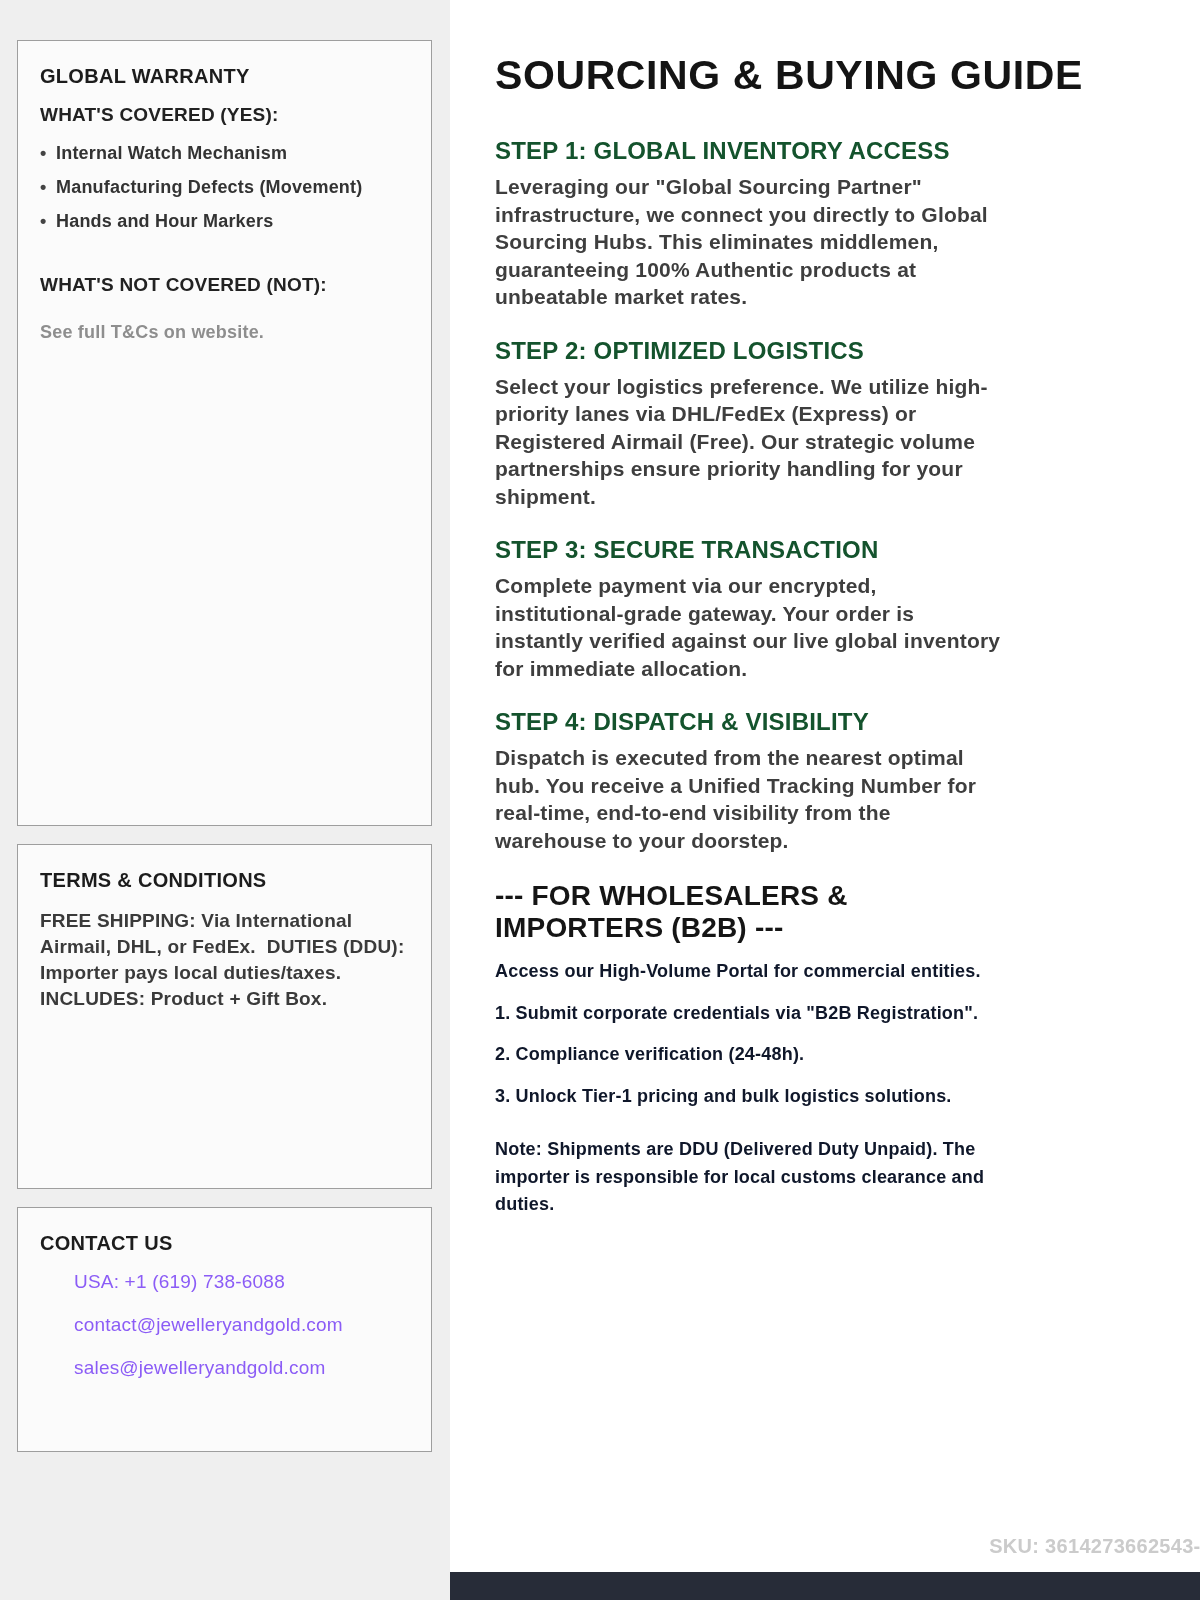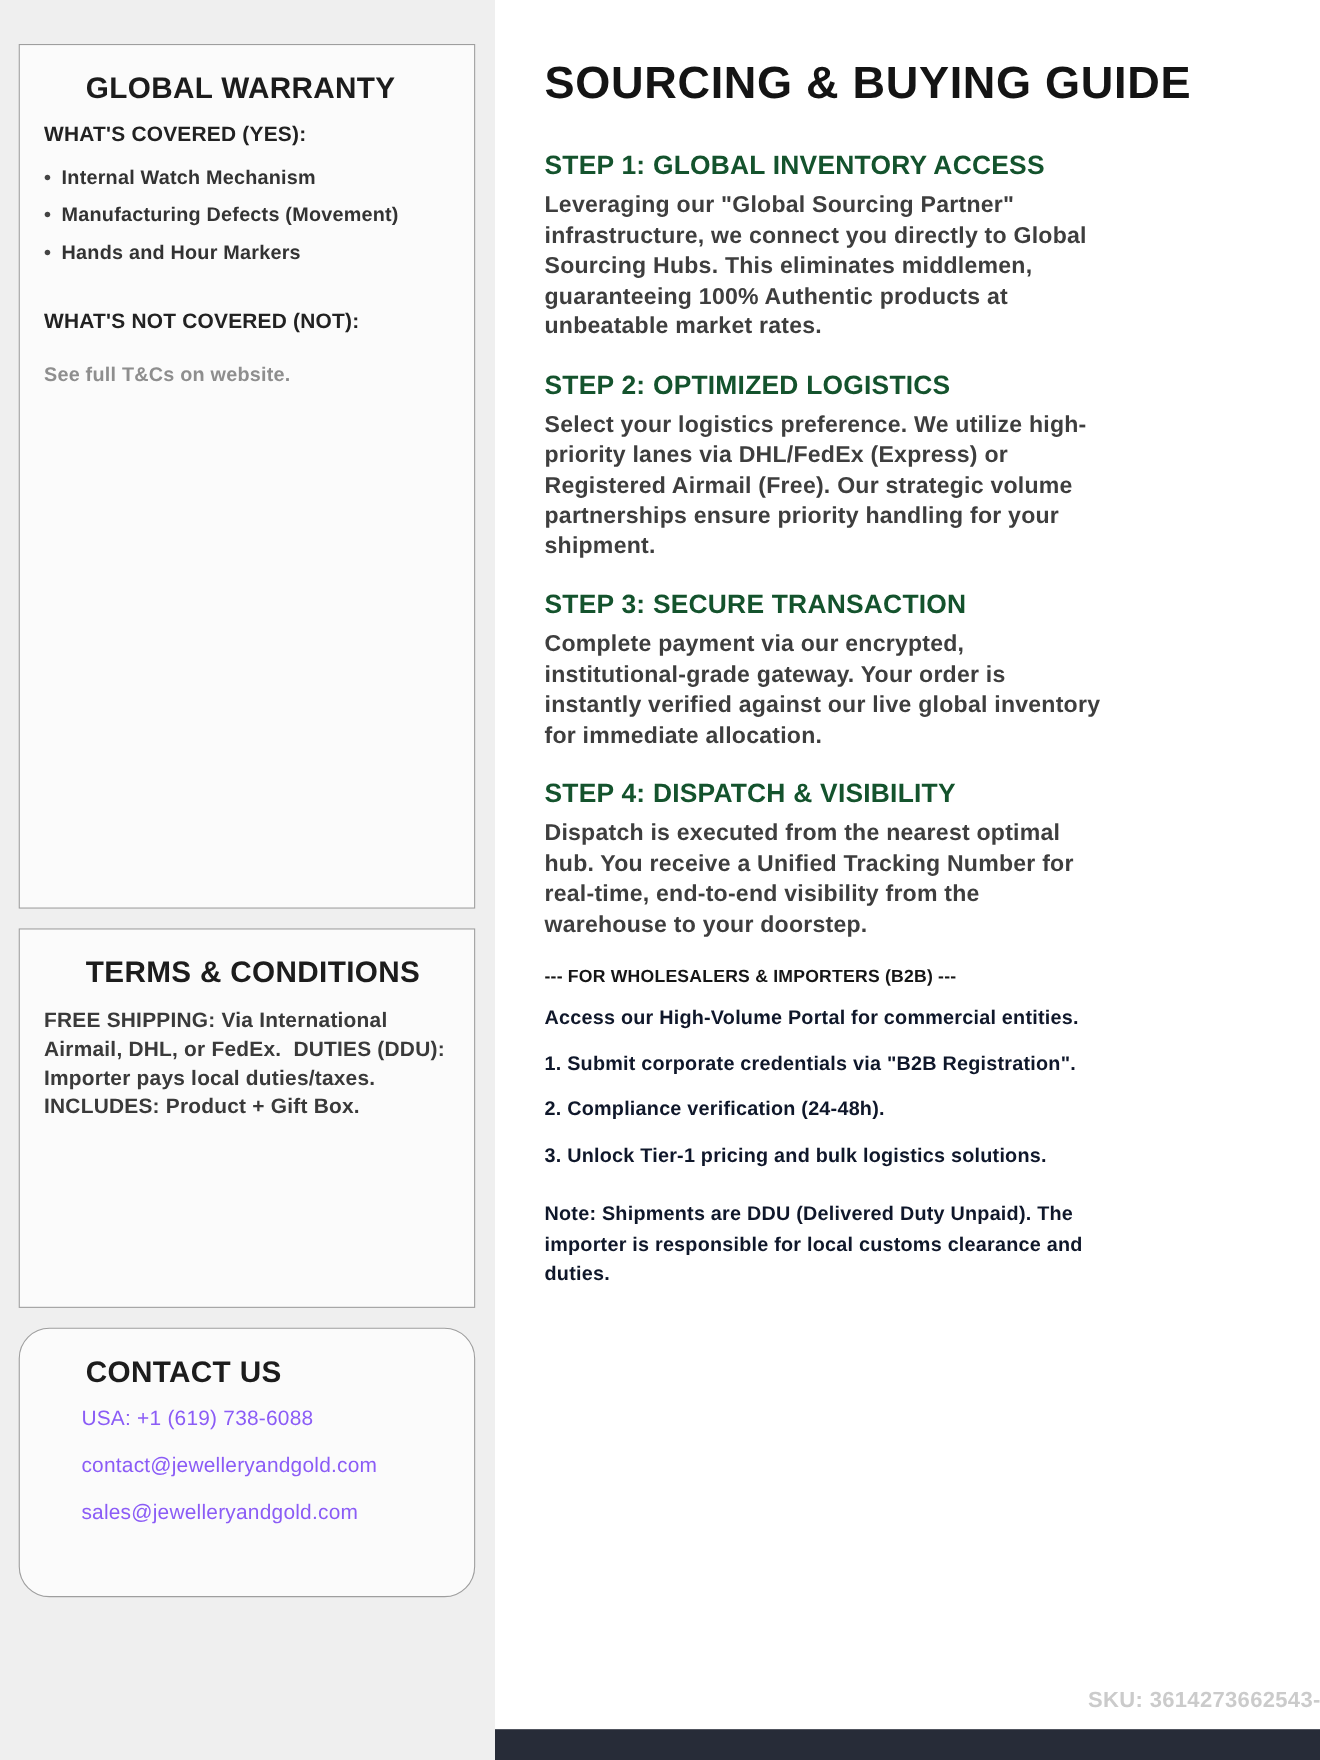--- a/index.html
+++ b/index.html
@@ -5,43 +5,43 @@
   * { margin:0; padding:0; box-sizing:border-box; }
   body { font-family:"Liberation Sans","DejaVu Sans",sans-serif; background:#ffffff; }
   .page { position:relative; width:1200px; height:1600px; background:#ffffff; overflow:hidden; }
 
   
   .sidebar { position:absolute; left:0; top:0; width:450px; height:1600px;
              background:#efefef; padding:40px 18px 0 17px; }
   .box { background:#fbfbfb; border:1px solid #9e9e9e; padding:24px 22px; margin-bottom:18px; }
   .box.warranty { min-height:786px; }
   .box.terms    { min-height:345px; }
-  .box.contact  { min-height:245px;border-radius:28px; }
-  .box-title { font-size:27px; font-weight:800; color:#1c1c1c; letter-spacing:0.3px; margin-bottom:16px;margin-left:38px; }
+  .box.contact  { min-height:245px; }
+  .box-title { font-size:20px; font-weight:800; color:#1c1c1c; letter-spacing:0.3px; margin-bottom:16px; }
   .sub-heading { font-size:19px; font-weight:800; color:#222222; margin-bottom:10px; letter-spacing:0.2px; }
   .sub-heading.second { margin-top:36px; }
   ul.cover-list { list-style:none; }
   ul.cover-list li { position:relative; padding-left:16px; font-size:18px; font-weight:600;
                      color:#333333; line-height:34px; letter-spacing:0.2px; }
   ul.cover-list li::before { content:"•"; position:absolute; left:0; color:#444444; }
   .warranty-note { margin-top:26px; font-size:18px; font-weight:700; color:#8e8e8e; letter-spacing:0.2px; }
   .terms-body { font-size:19px; font-weight:700; color:#3a3a3a; line-height:26px;
                 letter-spacing:0.2px; white-space:pre-wrap; }
   .contact-line { font-size:19px; font-weight:400; color:#8b5cf6; margin-bottom:21px; letter-spacing:0.2px;margin-left:34px; }
 
   
   .main { position:absolute; left:450px; top:0; width:598px; padding:52px 45px 0 45px; }
   .page-title { text-align:center; font-size:41px; font-weight:800; color:#141414;
                 letter-spacing:0.6px; margin-bottom:38px; white-space:nowrap; }
   .step { margin-bottom:26px; }
   .step-heading { font-size:24px; font-weight:800; color:#14532d; margin-bottom:8px; letter-spacing:0.2px; }
   .step-body { font-size:21px; font-weight:600; color:#3e3e3e; line-height:27.5px;
                max-width:545px; letter-spacing:0.2px; }
   .b2b { margin-top:2px; }
-  .b2b-heading { font-size:16px; font-weight:800; color:#151515; margin-bottom:14px; letter-spacing:0.2px; }
+  .b2b-heading { font-size:28px; font-weight:800; color:#151515; margin-bottom:14px; letter-spacing:0.2px; }
   .b2b-para { font-size:18px; font-weight:600; color:#0f172a; line-height:27.5px;
               max-width:560px; letter-spacing:0.2px; margin-bottom:14px; }
   .b2b-note { margin-top:26px; max-width:520px; }
 
   
   .sku { position:absolute; right:-12px; bottom:42px; font-size:20px; font-weight:700;
          color:#cbcbcb; letter-spacing:0.3px; white-space:nowrap; }
   .bottom-bar { position:absolute; left:450px; right:0; bottom:0; height:28px; background:#272c38; }
 </style>
 </head>

